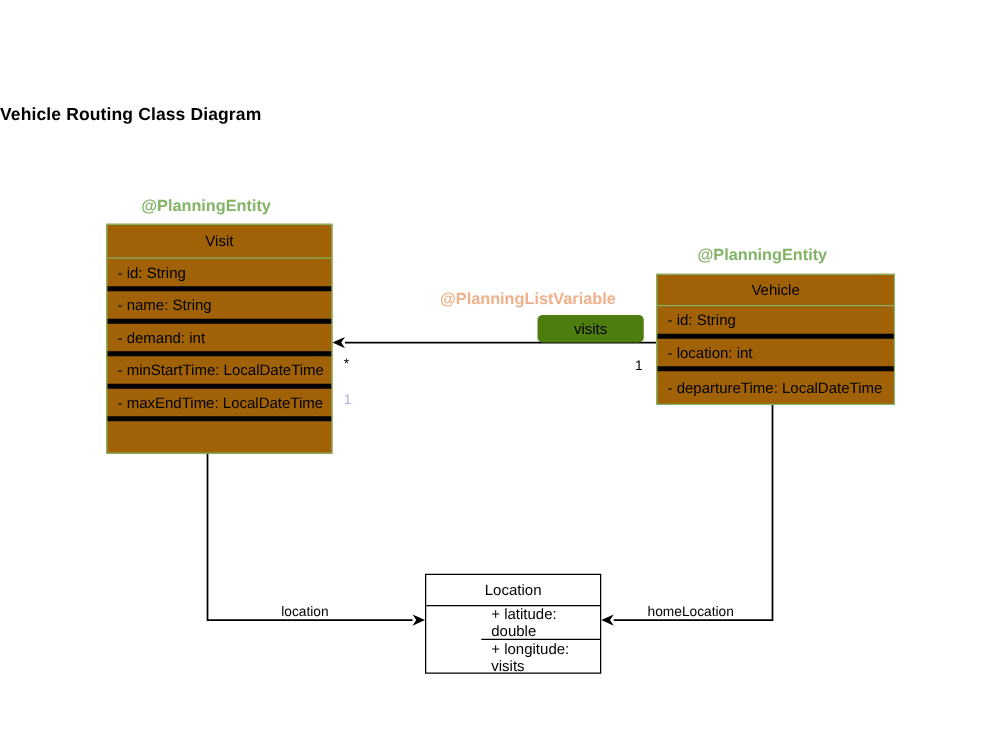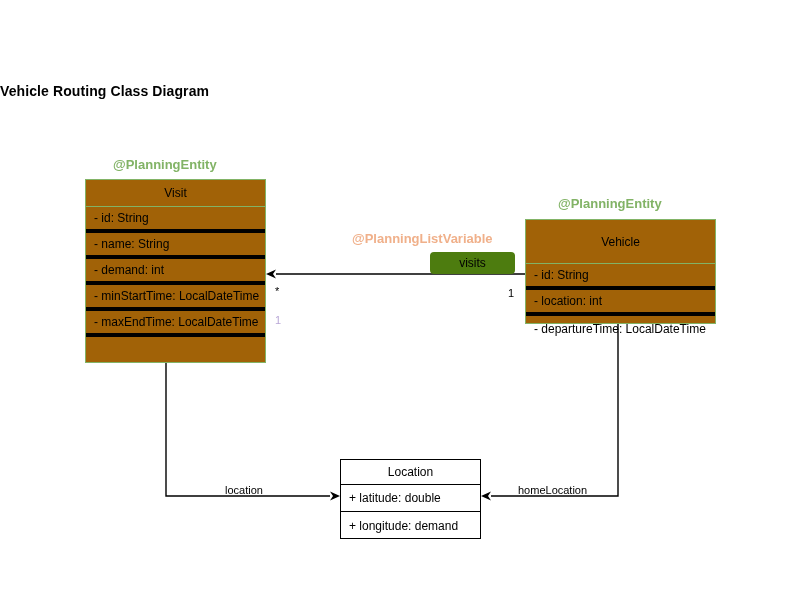--- a/index.html
+++ b/index.html
@@ -85,27 +85,27 @@
     border-bottom: none;
   }
 
   
   #class-visit { left: 85px; top: 179px; width: 181px; height: 184px; }
   #class-visit .class-name { height: 27px; }
   #class-visit .attr { height: 26px; }
 
   
   #class-vehicle { left: 525px; top: 219px; width: 191px; height: 105px; }
-  #class-vehicle .class-name { height: 44px; }
+  #class-vehicle .class-name { height: 25px; }
   #class-vehicle .attr { height: 26px; }
 
   
   #class-location { left: 340px; top: 459px; width: 141px; height: 80px; }
   #class-location .class-name { height: 25px; }
-  #class-location .attr { height: 27px; }
+  #class-location .attr { height: 27px; margin-left: 44px; }
 
   
   #visits-badge {
     position: absolute;
     left: 430px;
     top: 252px;
     width: 85px;
     height: 22px;
     background: #4d7c0f;
     border-radius: 4px;
@@ -190,21 +190,21 @@
   <div class="uml-class" id="class-vehicle">
     <div class="class-name">Vehicle</div>
     <div class="attr">- id: String</div>
     <div class="attr">- location: int</div>
     <div class="attr last">- departureTime: LocalDateTime</div>
   </div>
 
   <div class="uml-class plain" id="class-location">
     <div class="class-name">Location</div>
     <div class="attr">+ latitude: double</div>
-    <div class="attr last">+ longitude: demand</div>
+    <div class="attr last">+ longitude: visits</div>
   </div>
 
   <div class="annotation orange" style="left:352px; top:231px;">@PlanningListVariable</div>
 
   <div id="visits-badge">visits</div>
 
   <div class="multiplicity" style="left:275px; top:285px;">*</div>
 
   <div class="multiplicity muted" style="left:275px; top:314px;">1</div>
 

